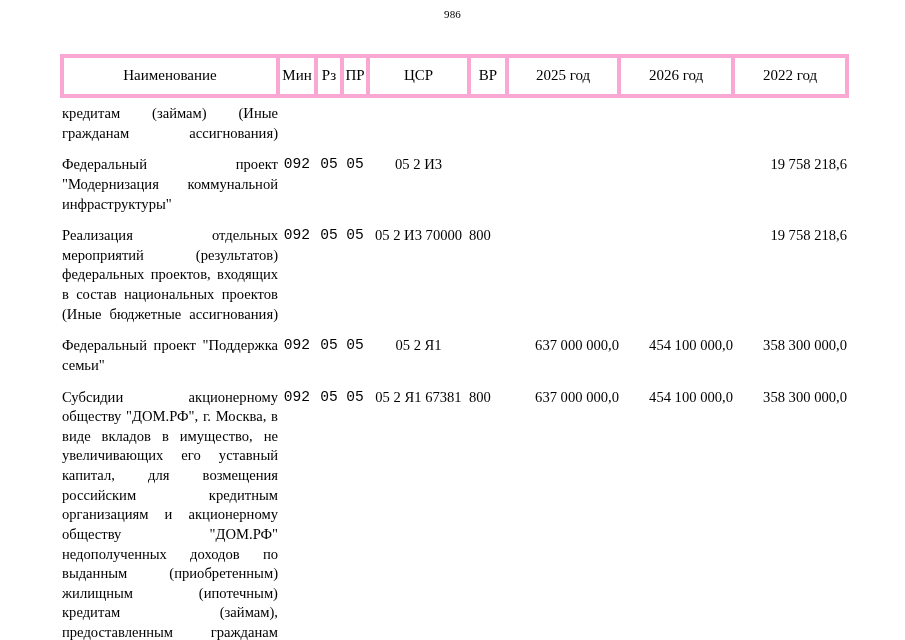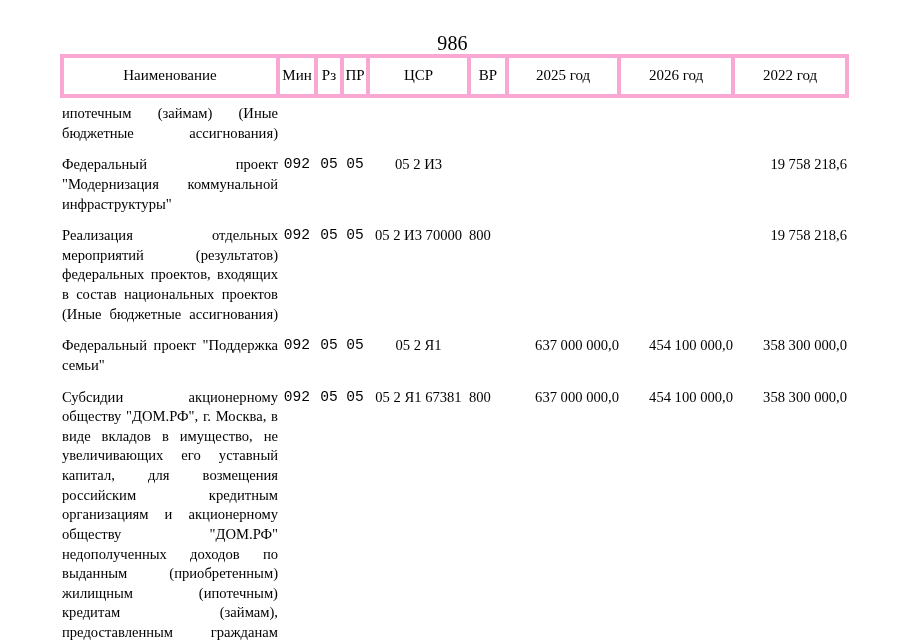--- a/index.html
+++ b/index.html
@@ -21,24 +21,24 @@
     position: absolute;
     left: 0; top: 0;
     width: 905px;
     height: 640px;
   }
 
   
   .page-number {
     position: absolute;
     left: 0;
-    top: 32px;
+    top: 8px;
     width: 905px;
     text-align: center;
-    font-size: 20px;
+    font-size: 11px;
     letter-spacing: 0.2px;
   }
 
   
   .budget-table {
     position: absolute;
     left: 60px;
     top: 54px;
     width: 785px;
     border-collapse: collapse;
@@ -142,21 +142,21 @@
       <td>Рз</td>
       <td>ПР</td>
       <td>ЦСР</td>
       <td>ВР</td>
       <td>2025 год</td>
       <td>2026 год</td>
       <td>2022 год</td>
     </tr>
 
     <tr class="body-row" style="height:8px;">
-      <td class="name-cell" style="padding-top:6px;">ипотечным (займам) (Иные бюджетные ассигнования)</td>
+      <td class="name-cell" style="padding-top:6px;">кредитам (займам) (Иные гражданам ассигнования)</td>
       <td class="code-cell bottom-aligned"></td>
       <td class="code-cell bottom-aligned"></td>
       <td class="code-cell bottom-aligned"></td>
       <td class="csr-cell  bottom-aligned"></td>
       <td class="vr-cell   bottom-aligned"></td>
       <td class="amount-cell bottom-aligned"></td>
       <td class="amount-cell bottom-aligned"></td>
       <td class="amount-cell bottom-aligned"></td>
     </tr>
     <tr>

